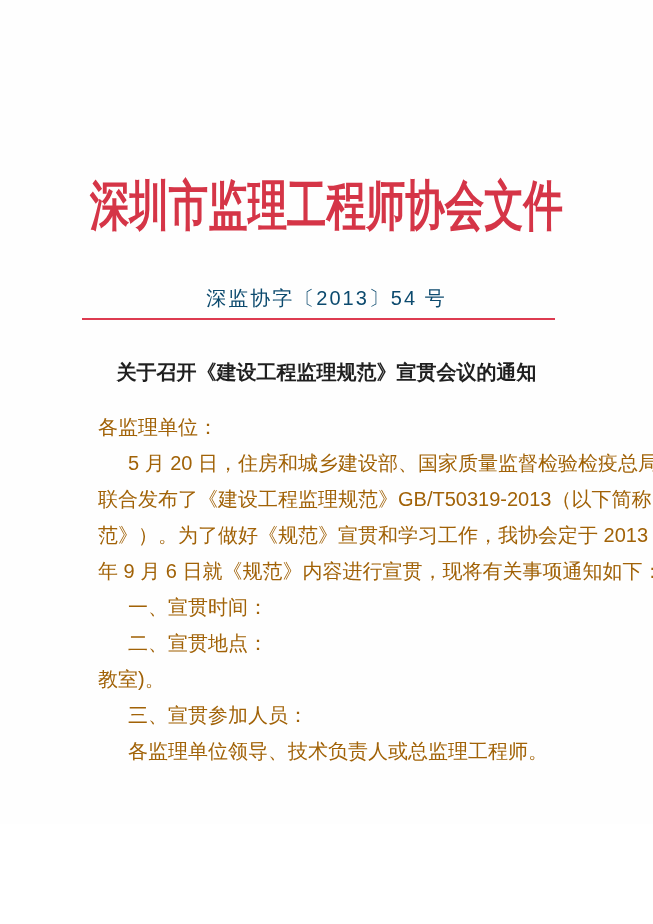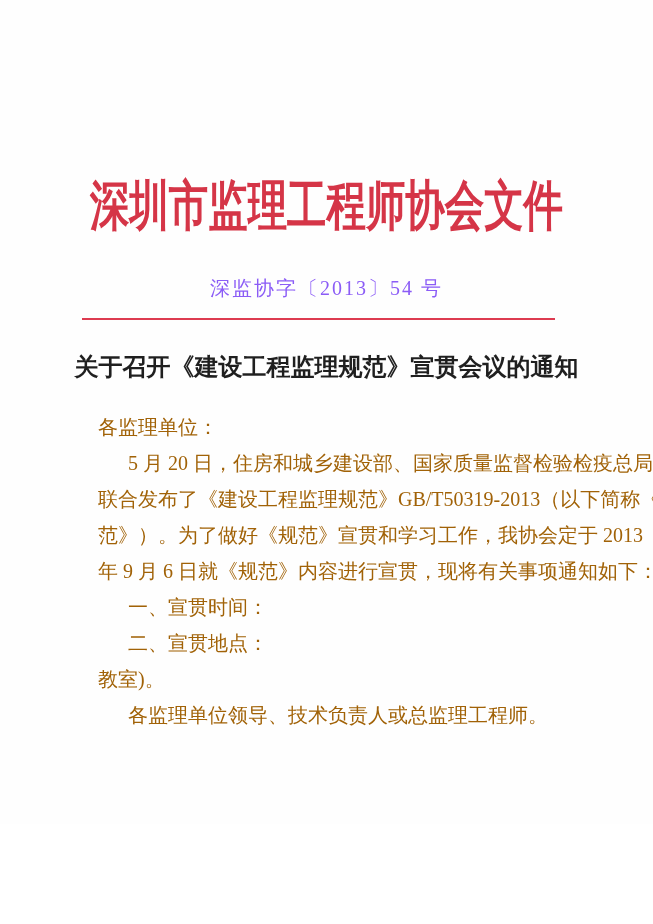--- a/index.html
+++ b/index.html
@@ -6,68 +6,68 @@
     margin: 0;
     padding: 0;
     background: #ffffff;
   }
   .page {
     position: relative;
     width: 653px;
     height: 824px;
     background: #fefefe;
     overflow: hidden;
-    font-family: Liberation Serif, serif;
+    font-family: Liberation Sans, sans-serif;
   }
   
   .org-title {
     position: absolute;
     top: 170px;
     left: 0;
     right: 0;
     margin: 0;
     text-align: center;
     font-size: 54px;
     font-weight: bold;
     color: #d53547;
     letter-spacing: 0px;
     transform: scaleX(0.73);
     transform-origin: 50% 50%;
     white-space: nowrap;
   }
   
   .doc-number {
     position: absolute;
-    top: 275px;
+    top: 285px;
     left: 0;
     right: 0;
     text-align: center;
     font-size: 20px;
-    color: #8b5cf6;
+    color: #0c4a6e;
     letter-spacing: 2px;
     white-space: nowrap;
   }
   
   .red-rule {
     position: absolute;
     top: 318px;
     left: 82px;
     width: 473px;
     height: 2px;
     background: #dd3b50;
   }
   
   .notice-title {
     position: absolute;
     top: 351px;
     left: 0;
     right: 0;
-    margin: 0;
+    margin: 8px;
     text-align: center;
-    font-size: 24px;
+    font-size: 20px;
     font-weight: bold;
     color: #1f1f1f;
     white-space: nowrap;
   }
   
   .body-text {
     position: absolute;
     top: 409px;
     left: 98px;
     width: 470px;
@@ -108,18 +108,19 @@
 
   <div class="body-text">
     <div class="body-line">各监理单位：</div>
     <div class="body-line indent">5 月 20 日，住房和城乡建设部、国家质量监督检验检疫总局</div>
     <div class="body-line">联合发布了《建设工程监理规范》GB/T50319-2013（以下简称《规</div>
     <div class="body-line">范》）。为了做好《规范》宣贯和学习工作，我协会定于 2013</div>
     <div class="body-line">年 9 月 6 日就《规范》内容进行宣贯，现将有关事项通知如下：</div>
     <div class="body-line indent">一、宣贯时间：</div>
     <div class="body-line indent">二、宣贯地点：</div>
     <div class="body-line">教室)。</div>
+    <div class="body-line indent">三、宣贯参加人员：</div>
     <div class="body-line indent">各监理单位领导、技术负责人或总监理工程师。</div>
   </div>
 
   <div class="scan-edge"></div>
 
 </div>
 
 </body></html>

